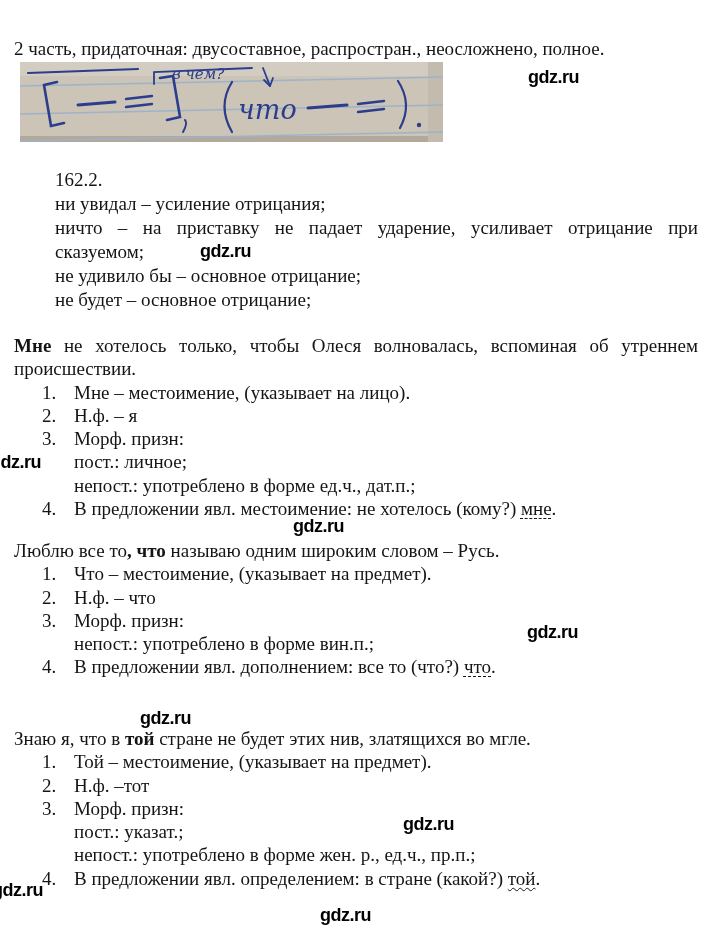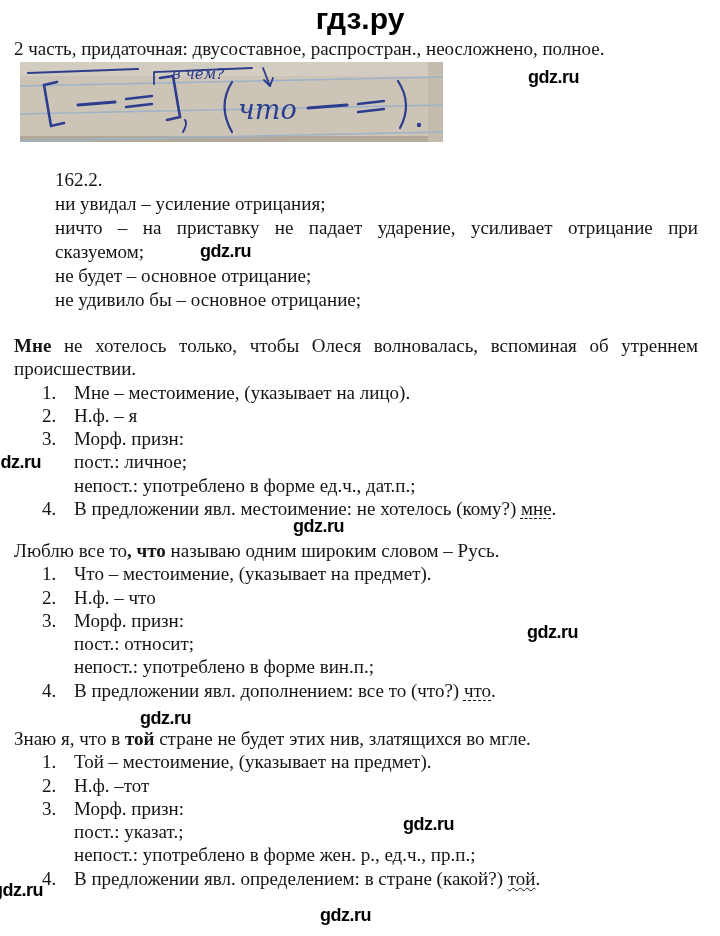--- a/index.html
+++ b/index.html
@@ -33,21 +33,20 @@
     left:20px; top:62px; width:423px; height:80px;
     background:#cbc4b7;
   }
   .notebook svg{display:block;}
 </style>
 </head>
 <body>
 
 <div id="page">
 
-  <div class="abs site-title">гдз.ру</div>
 
   <div class="abs body-text txtcol" style="top:37px;">2 часть, придаточная: двусоставное, распростран., неосложнено, полное.</div>
 
   <div class="abs notebook">
     <svg width="423" height="80" viewBox="0 0 423 80">
 
       <rect x="0" y="0" width="423" height="80" fill="#cbc4b7"></rect>
       <rect x="0" y="0" width="423" height="14" fill="#d3ccc0"></rect>
       <rect x="0" y="74" width="423" height="6" fill="#b2a99c"></rect>
       <rect x="408" y="0" width="15" height="80" fill="#c2bbae"></rect>
@@ -87,22 +86,22 @@
     </svg>
   </div>
 
   <div class="abs wm" style="left:528px; top:63px;">gdz.ru</div>
 
   <div class="abs body-text txtcol s162" style="top:168px;">
     <div>162.2.</div>
     <div>ни увидал – усиление отрицания;</div>
     <div class="justify-last">ничто – на приставку не падает ударение, усиливает отрицание при</div>
     <div>сказуемом;</div>
+    <div>не удивило бы – основное отрицание;</div>
     <div>не будет – основное отрицание;</div>
-    <div>не удивило бы – основное отрицание;</div>
   </div>
 
   <div class="abs wm" style="left:200px; top:237px;">gdz.ru</div>
 
   <div class="abs body-text txtcol" style="top:334px;">
     <div class="justify-last"><span class="b">Мне</span><span> не хотелось только, чтобы Олеся волновалась, вспоминая об утреннем</span></div>
     <div>происшествии.</div>
     <div class="item">
         <span class="num">1.</span>
         <span>Мне – местоимение, (указывает на лицо).</span>
@@ -132,21 +131,20 @@
         <span>Что – местоимение, (указывает на предмет).</span>
       </div>
     <div class="item">
         <span class="num">2.</span>
         <span>Н.ф. – что</span>
       </div>
     <div class="item">
         <span class="num">3.</span>
         <span>Морф. призн:</span>
       </div>
-    <div class="sub">пост.: относит;</div>
     <div class="sub">непост.: употреблено в форме вин.п.;</div>
     <div class="item">
         <span class="num">4.</span>
         <span><span>В предложении явл. дополнением: все то (что?) </span><span class="u-dash">что</span><span>.</span></span>
       </div>
   </div>
   <div class="abs wm" style="left:527px; top:618px;">gdz.ru</div>
   <div class="abs wm" style="left:140px; top:704px;">gdz.ru</div>
 
   <div class="abs body-text txtcol" style="top:727px;">

